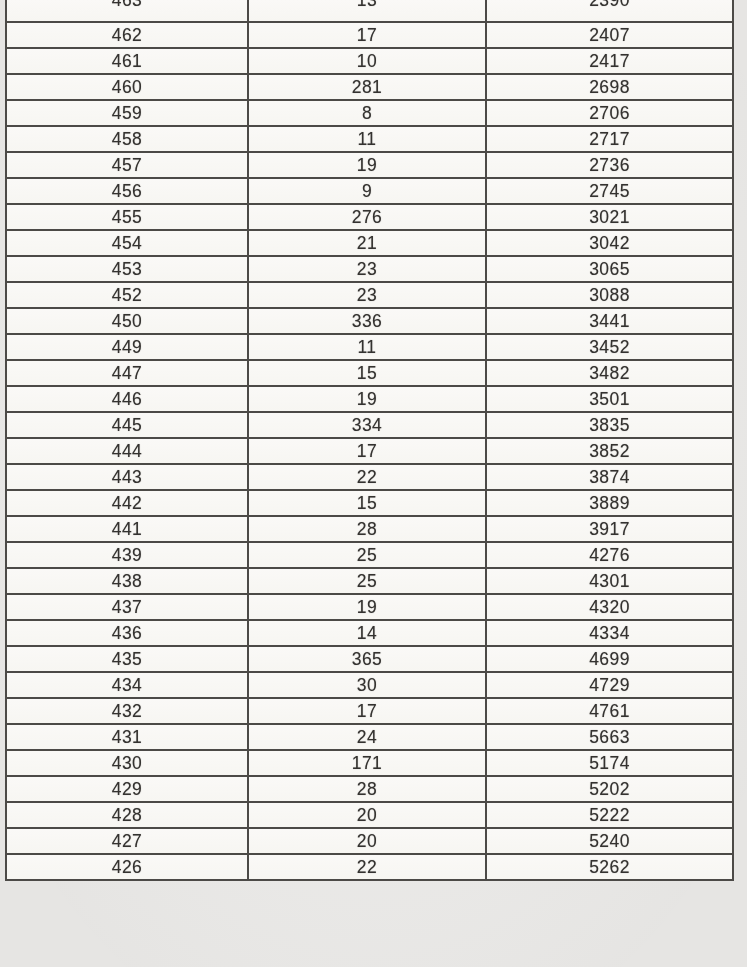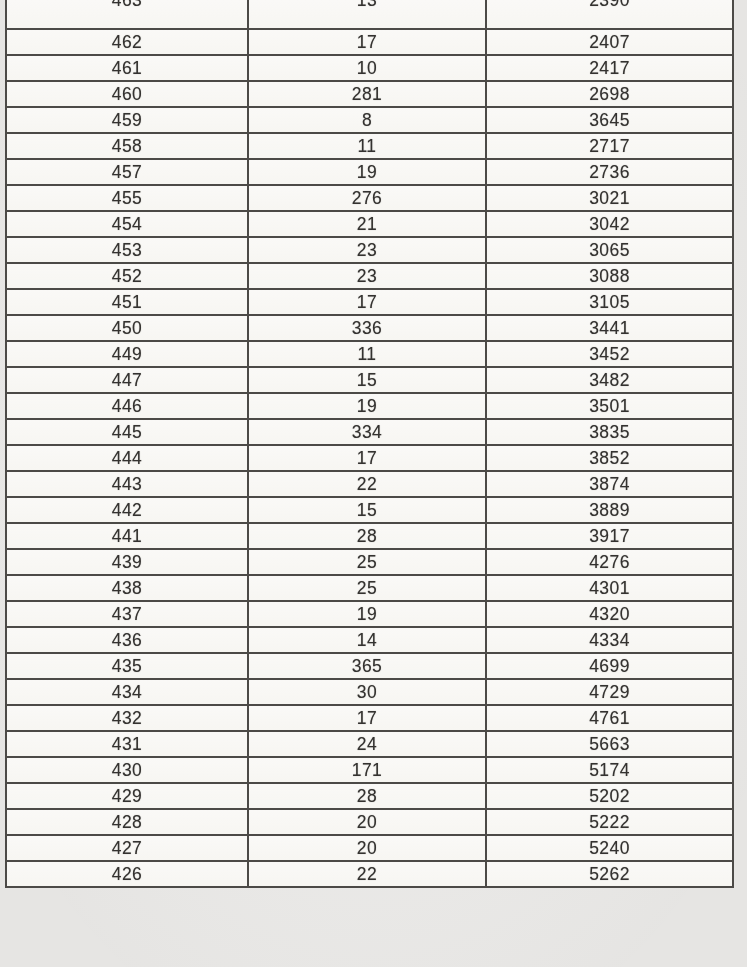--- a/index.html
+++ b/index.html
@@ -42,21 +42,21 @@
     background: linear-gradient(180deg, #faf9f7 0%, #f7f6f2 100%);
     
     box-shadow: 0 3px 0 -2px rgba(90,88,84,0.30);
   }
   td .v {
     display: block;
     line-height: 24px;
   }
   
   tr.clip-top td {
-    height: 29px;
+    height: 22px;
     overflow: hidden;
     vertical-align: top;
     border-top: none;
   }
   tr.clip-top td .v {
     margin-top: -12px;
   }
 </style>
 </head>
 <body>
@@ -114,21 +114,21 @@
           </td>
         </tr>
         <tr>
           <td>
             <span class="v">459</span>
           </td>
           <td>
             <span class="v">8</span>
           </td>
           <td>
-            <span class="v">3645</span>
+            <span class="v">2706</span>
           </td>
         </tr>
         <tr>
           <td>
             <span class="v">458</span>
           </td>
           <td>
             <span class="v">11</span>
           </td>
           <td>
@@ -141,20 +141,31 @@
           </td>
           <td>
             <span class="v">19</span>
           </td>
           <td>
             <span class="v">2736</span>
           </td>
         </tr>
         <tr>
           <td>
+            <span class="v">456</span>
+          </td>
+          <td>
+            <span class="v">9</span>
+          </td>
+          <td>
+            <span class="v">2745</span>
+          </td>
+        </tr>
+        <tr>
+          <td>
             <span class="v">455</span>
           </td>
           <td>
             <span class="v">276</span>
           </td>
           <td>
             <span class="v">3021</span>
           </td>
         </tr>
         <tr>
@@ -181,31 +192,20 @@
         </tr>
         <tr>
           <td>
             <span class="v">452</span>
           </td>
           <td>
             <span class="v">23</span>
           </td>
           <td>
             <span class="v">3088</span>
-          </td>
-        </tr>
-        <tr>
-          <td>
-            <span class="v">451</span>
-          </td>
-          <td>
-            <span class="v">17</span>
-          </td>
-          <td>
-            <span class="v">3105</span>
           </td>
         </tr>
         <tr>
           <td>
             <span class="v">450</span>
           </td>
           <td>
             <span class="v">336</span>
           </td>
           <td>

